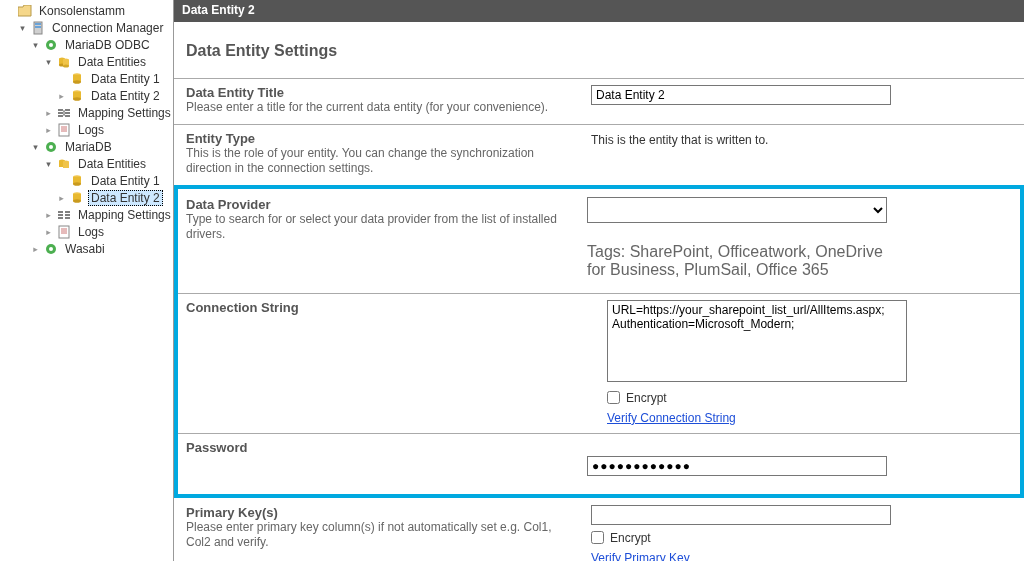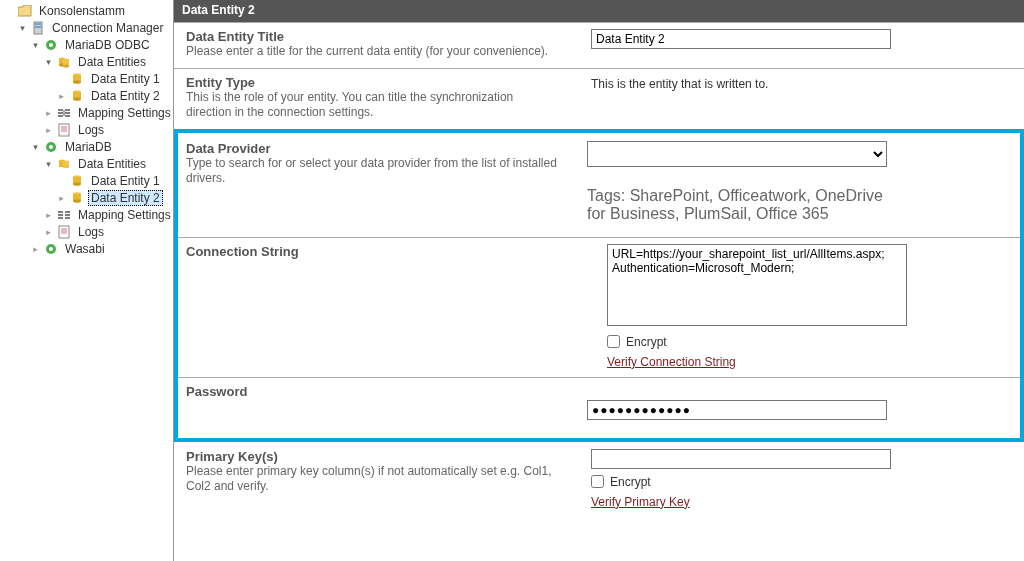--- a/index.html
+++ b/index.html
@@ -25,21 +25,21 @@
 .setting-title { font-weight: bold; color: #555; font-size: 13px; }
 .setting-desc { color: #666; font-size: 12px; line-height: 1.3; }
 .setting-desc a { color: #0000ee; text-decoration: underline; }
 .txt-input { width: 300px; height: 20px; border: 1px solid #767676; padding: 1px 4px; font-family: inherit; font-size: 12px; }
 .select-input { width: 300px; height: 21px; border: 1px solid #767676; padding: 12px 4px; font-family: inherit; font-size: 12px; background: #fff; }
 .textarea-input { width: 300px; height: 82px; border: 1px solid #767676; padding: 2px 4px; font-family: inherit; font-size: 12px; resize: none; overflow-y: scroll; }
 .static-text { color: #333; font-size: 12px; padding-top: 2px; }
 .tags-text { color: #666; font-size: 16px; margin-top: 18px; max-width: 300px; }
 .checkbox-row { display: flex; align-items: center; margin-top: 6px; }
 .checkbox-row input { width: 13px; height: 13px; margin-right: 6px; }
-.link { color: #7f1d1d; text-decoration: underline; font-size: 12px; }
+.link { color: #1d4ed8; text-decoration: underline; font-size: 12px; }
 .highlight-box { border: 4px solid #00a9e0; }
 .password-dots { letter-spacing: 1px; }
 </style>
 </head>
 <body>
 
 <div class="tree-panel">
 
   <div class="tree-node" style="padding-left:0px">
     <span class="expander none"></span>
@@ -203,35 +203,36 @@
         </svg>
       </span>
     <span class="label">Wasabi</span>
   </div>
 </div>
 
 <div class="right-panel">
   <div class="title-bar"><span>Data Entity 2</span></div>
 
   <div class="content">
+    <div class="section-heading">Data Entity Settings</div>
 
     <div class="setting-row">
       <div class="setting-label-col">
         <div class="setting-title">Data Entity Title</div>
         <div class="setting-desc">Please enter a title for the current data entity (for your convenience).</div>
       </div>
       <div class="setting-value-col">
         <input class="txt-input" value="Data Entity 2" style="">
       </div>
     </div>
 
     <div class="setting-row">
       <div class="setting-label-col">
         <div class="setting-title">Entity Type</div>
-        <div class="setting-desc">This is the role of your entity. You can title the synchronization direction in the connection settings.</div>
+        <div class="setting-desc">This is the role of your entity. You can change the synchronization direction in the connection settings.</div>
       </div>
       <div class="setting-value-col">
         <div class="static-text">This is the entity that is written to.</div>
       </div>
     </div>
 
     <div class="highlight-box">
 
       <div class="setting-row noborder" style="padding-top:8px; padding-bottom:14px; padding-left:8px;justify-content:flex-end;">
         <div class="setting-label-col" style="width:401px">

